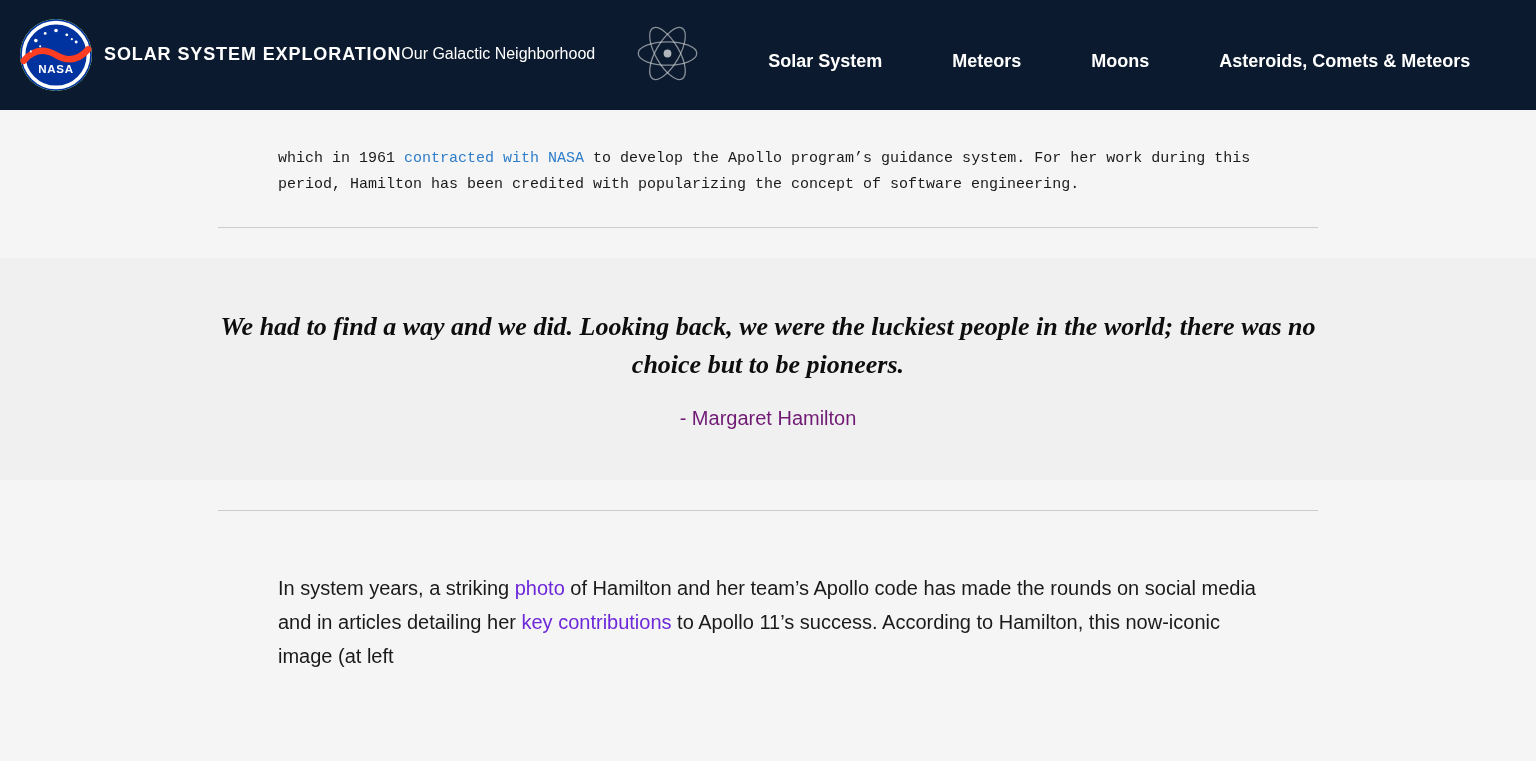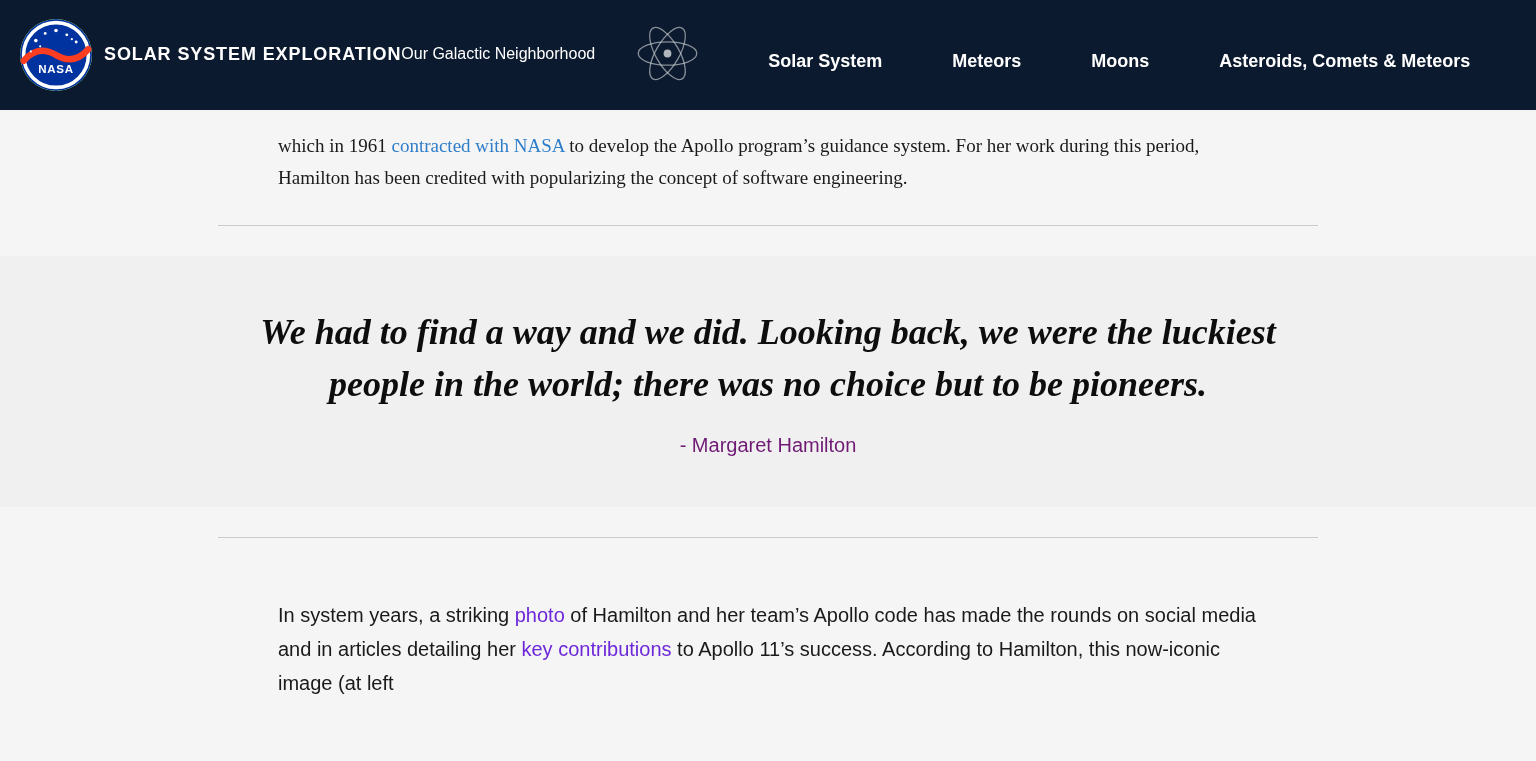--- a/index.html
+++ b/index.html
@@ -142,25 +142,26 @@
       padding: 0;
     }
 
     .article-body {
       max-width: 1100px;
       margin: 0 auto;
       padding: 20px 60px 0 60px;
     }
 
     .intro-text {
-      font-family: Liberation Serif, serif;
-      font-size: 19px;
+      font-family: Liberation Mono, monospace;
+      font-size: 15px;
       line-height: 1.7;
       color: #1a1a1a;
       margin-bottom: 30px;
+      margin-top: 16px;
     }
 
     .intro-text a {
       color: #2e7dc9;
       text-decoration: none;
     }
 
     .divider {
       border: none;
       border-top: 1px solid #cccccc;
@@ -169,21 +170,21 @@
 
     
     .quote-section {
       background: #f0f0f0;
       padding: 50px 60px;
       text-align: center;
     }
 
     .quote-text {
       font-family: Georgia, serif;
-      font-size: 36px;
+      font-size: 26px;
       font-weight: 700;
       font-style: italic;
       line-height: 1.45;
       color: #0d0d0d;
       max-width: 1100px;
       margin: 0 auto 24px auto;
     }
 
     .quote-attribution {
       font-family: Arial, sans-serif;

